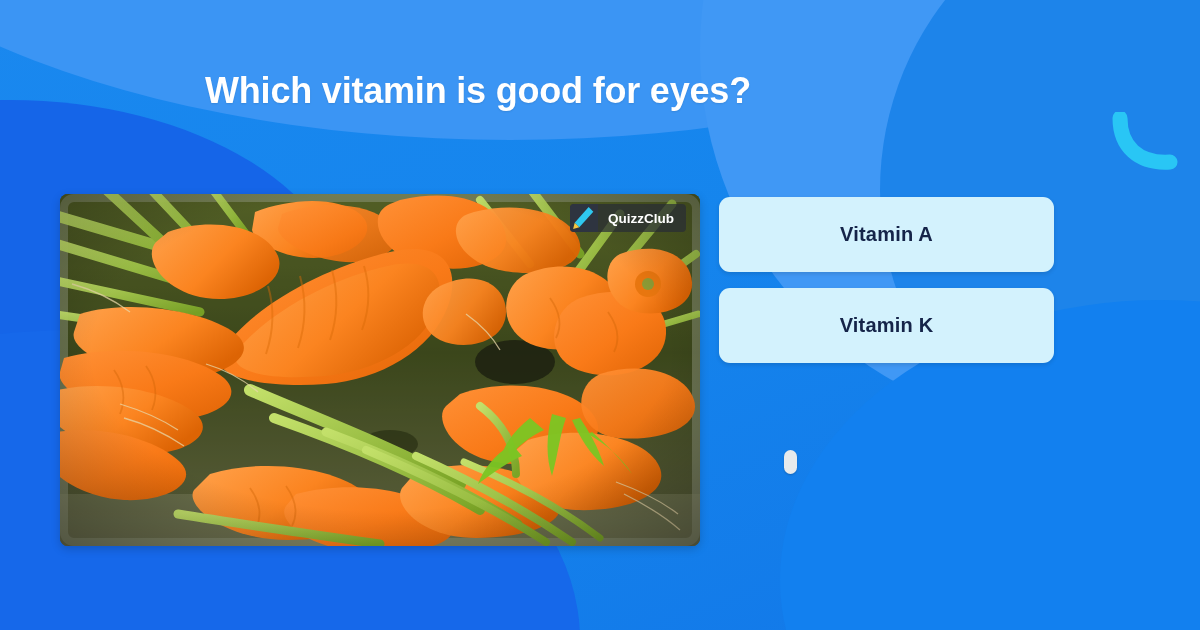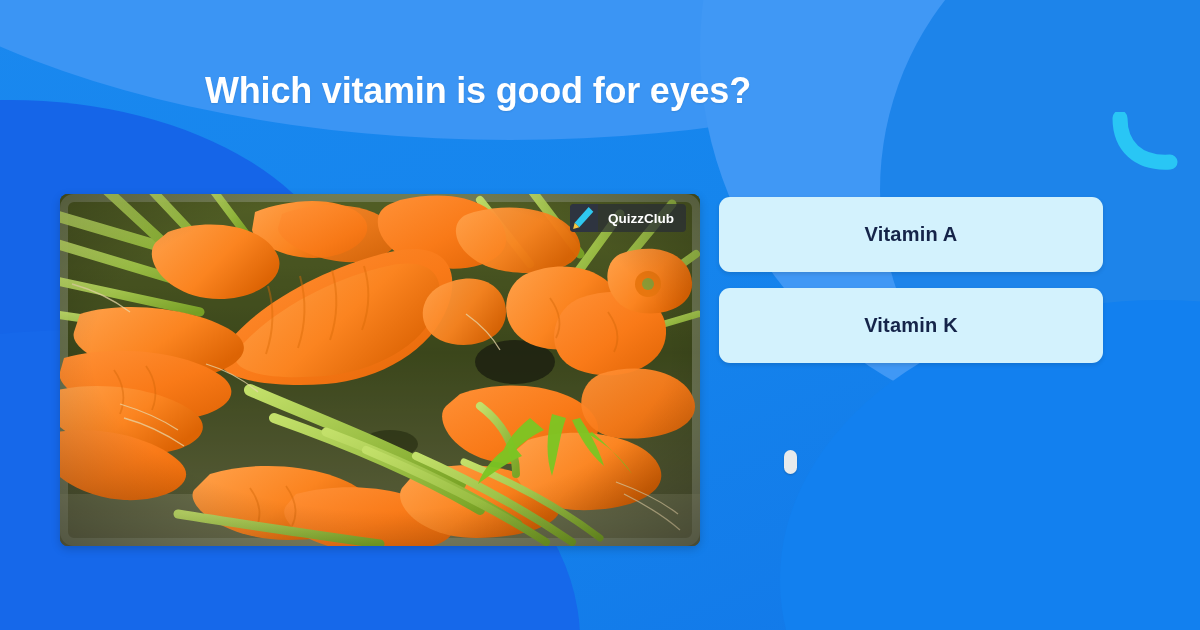--- a/index.html
+++ b/index.html
@@ -124,21 +124,21 @@
   }
 
   
   .answers {
     position:absolute;
     left:719px; top:197px;
     width:421px;
     z-index:5;
   }
   .answer {
-    width:384px;
+    width:335px;
     height:75px;
     background:#d3f2fd;
     border-radius:11px;
     display:flex;
     align-items:center;
     justify-content:center;
     margin-bottom:16px;
     box-shadow:0 2px 4px rgba(0,0,0,.12);
     cursor:pointer;
   }

